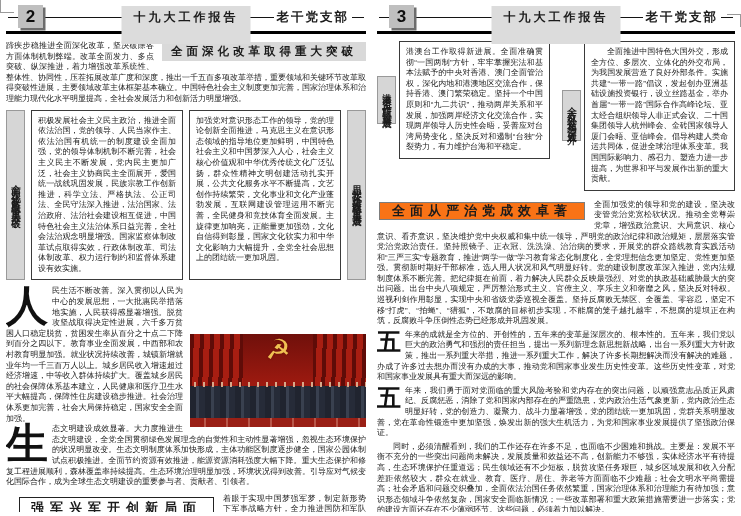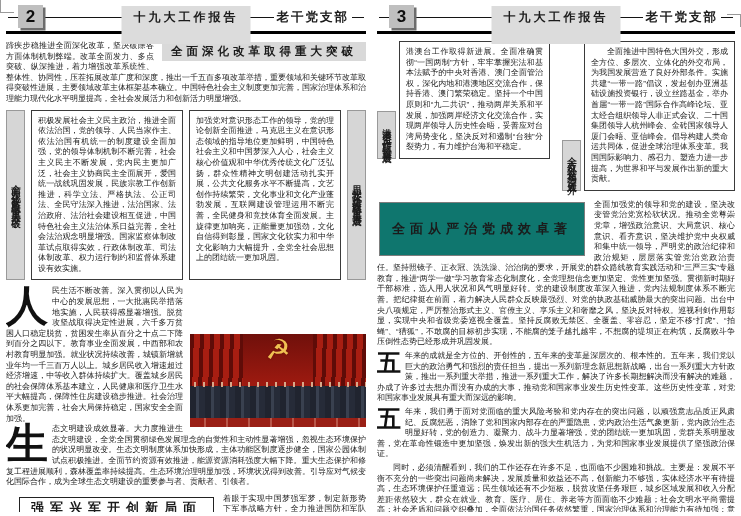--- a/index.html
+++ b/index.html
@@ -73,23 +73,23 @@
   .dropXL { float:left; font-family:"DejaVu Serif","Liberation Serif",serif;
     font-weight:bold; font-size:42px; line-height:36px; margin:2px 4px 0 0; color:#111; }
   .drop5 { float:left; font-weight:bold; font-size:24px; line-height:21px; margin:1px 4px 0 0; color:#111; }
 
   .mil { margin-top:6px; }
   .mtitle { float:left; border:1.5px solid #222; padding:5px 11px; margin:3px 9px 3px 13px;
     font-size:13px; font-weight:bold; letter-spacing:6px; white-space:nowrap; }
 
   
   .brow2 { display:flex; gap:12px; align-items:flex-start; }
-  .group { flex:1 1 0; display:flex; gap:3px; align-items:flex-end; }
+  .group { flex:1 1 0; display:flex; gap:3px; align-items:center; }
 
-  .ptitle { float:left; background:#0f766e; border:1px solid #7d7d7d; padding:21px 12px;
+  .ptitle { float:left; background:#f97316; border:1px solid #7d7d7d; padding:3px 12px;
     margin:2px 9px 3px 2px; font-size:13px; font-weight:bold; letter-spacing:5px; white-space:nowrap; }
   .sec { margin-top:9px; }
   .para-gap { margin-top:3px; }
 </style>
 </head>
 <body>
 
 <div class="cornermark cm-tl"></div>
 <div class="cornermark cm-tr"></div>
 

